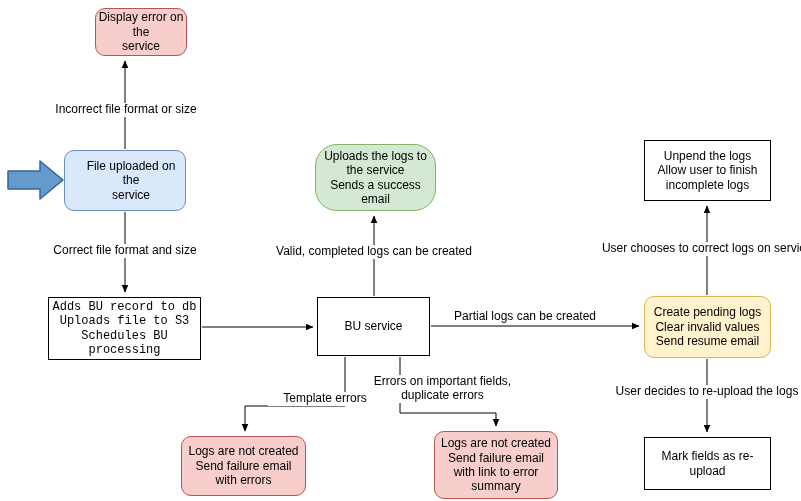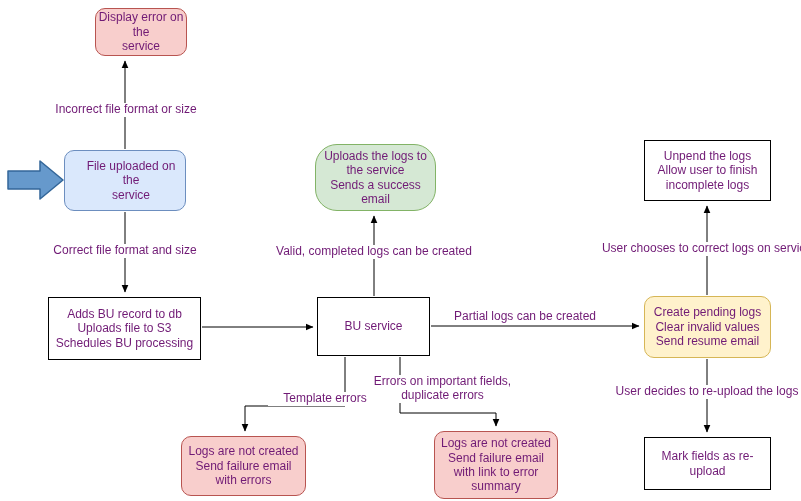--- a/index.html
+++ b/index.html
@@ -7,21 +7,21 @@
     padding: 0;
     background: #ffffff;
   }
   .canvas {
     position: relative;
     width: 801px;
     height: 501px;
     background: #ffffff;
     font-family: "Liberation Sans", sans-serif;
     font-size: 12px;
-    color: #701a75;
+    color: #000000;
     overflow: hidden;
   }
   svg.wires {
     position: absolute;
     left: 0;
     top: 0;
     z-index: 1;
   }
   .edge {
     stroke: var(--connector, #000000);
@@ -95,21 +95,21 @@
 
     <polygon class="block-arrow" points="8,171 40,171 40,161 63,180 40,199 40,189 8,189"></polygon>
   </svg>
 
   <div class="node rounded pink" style="left:95px; top:8px; width:92px; height:48px;">Display error on the
 service</div>
 
   <div class="node rounded blue" style="left:64px; top:150px; width:122px; height:61px;">File uploaded on the
 service</div>
 
-  <div class="node rect" style="left:48px; top:297px; width:153px; height:63px;">Adds BU record to db
+  <div class="node rect" style="left:48px; top:297px; width:153px; height:63px;font-family:Liberation Mono, monospace;">Adds BU record to db
 Uploads file to S3
 Schedules BU processing</div>
 
   <div class="node rect" style="left:317px; top:297px; width:113px; height:59px;">BU service</div>
 
   <div class="node rounded green" style="left:315px; top:144px; width:121px; height:67px;border-radius:22px;">Uploads the logs to
 the service
 Sends a success
 email</div>
 

